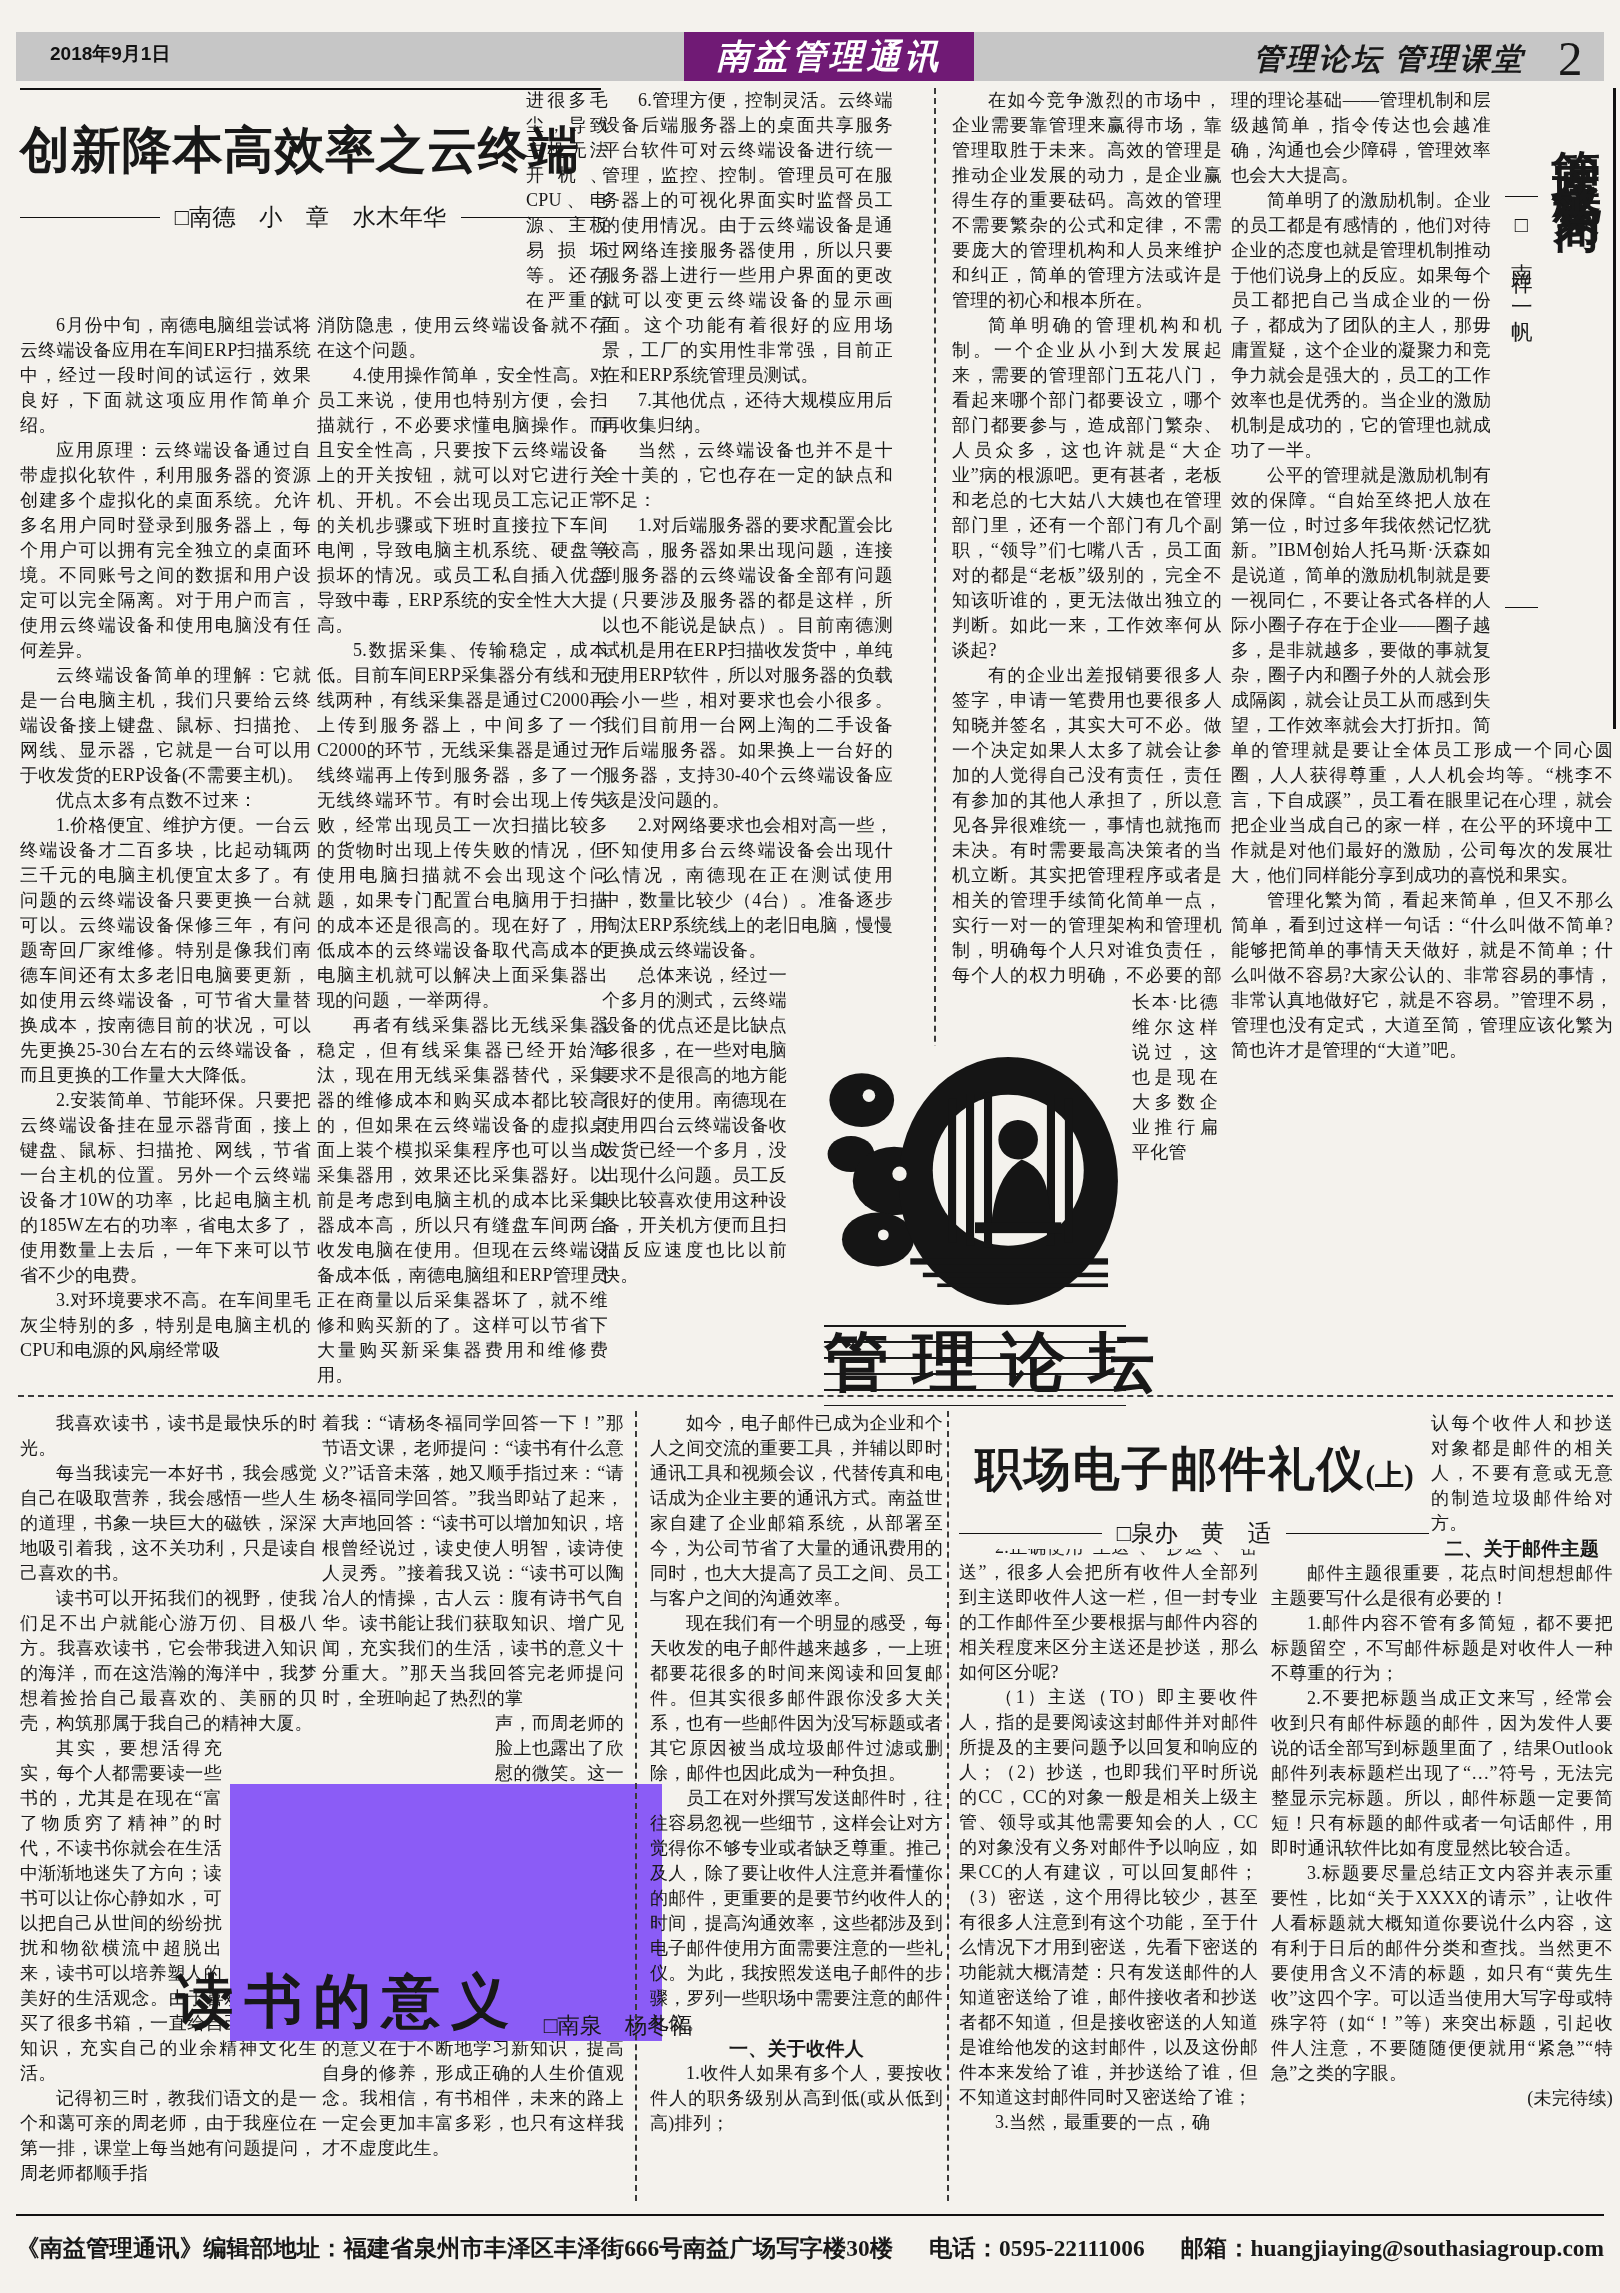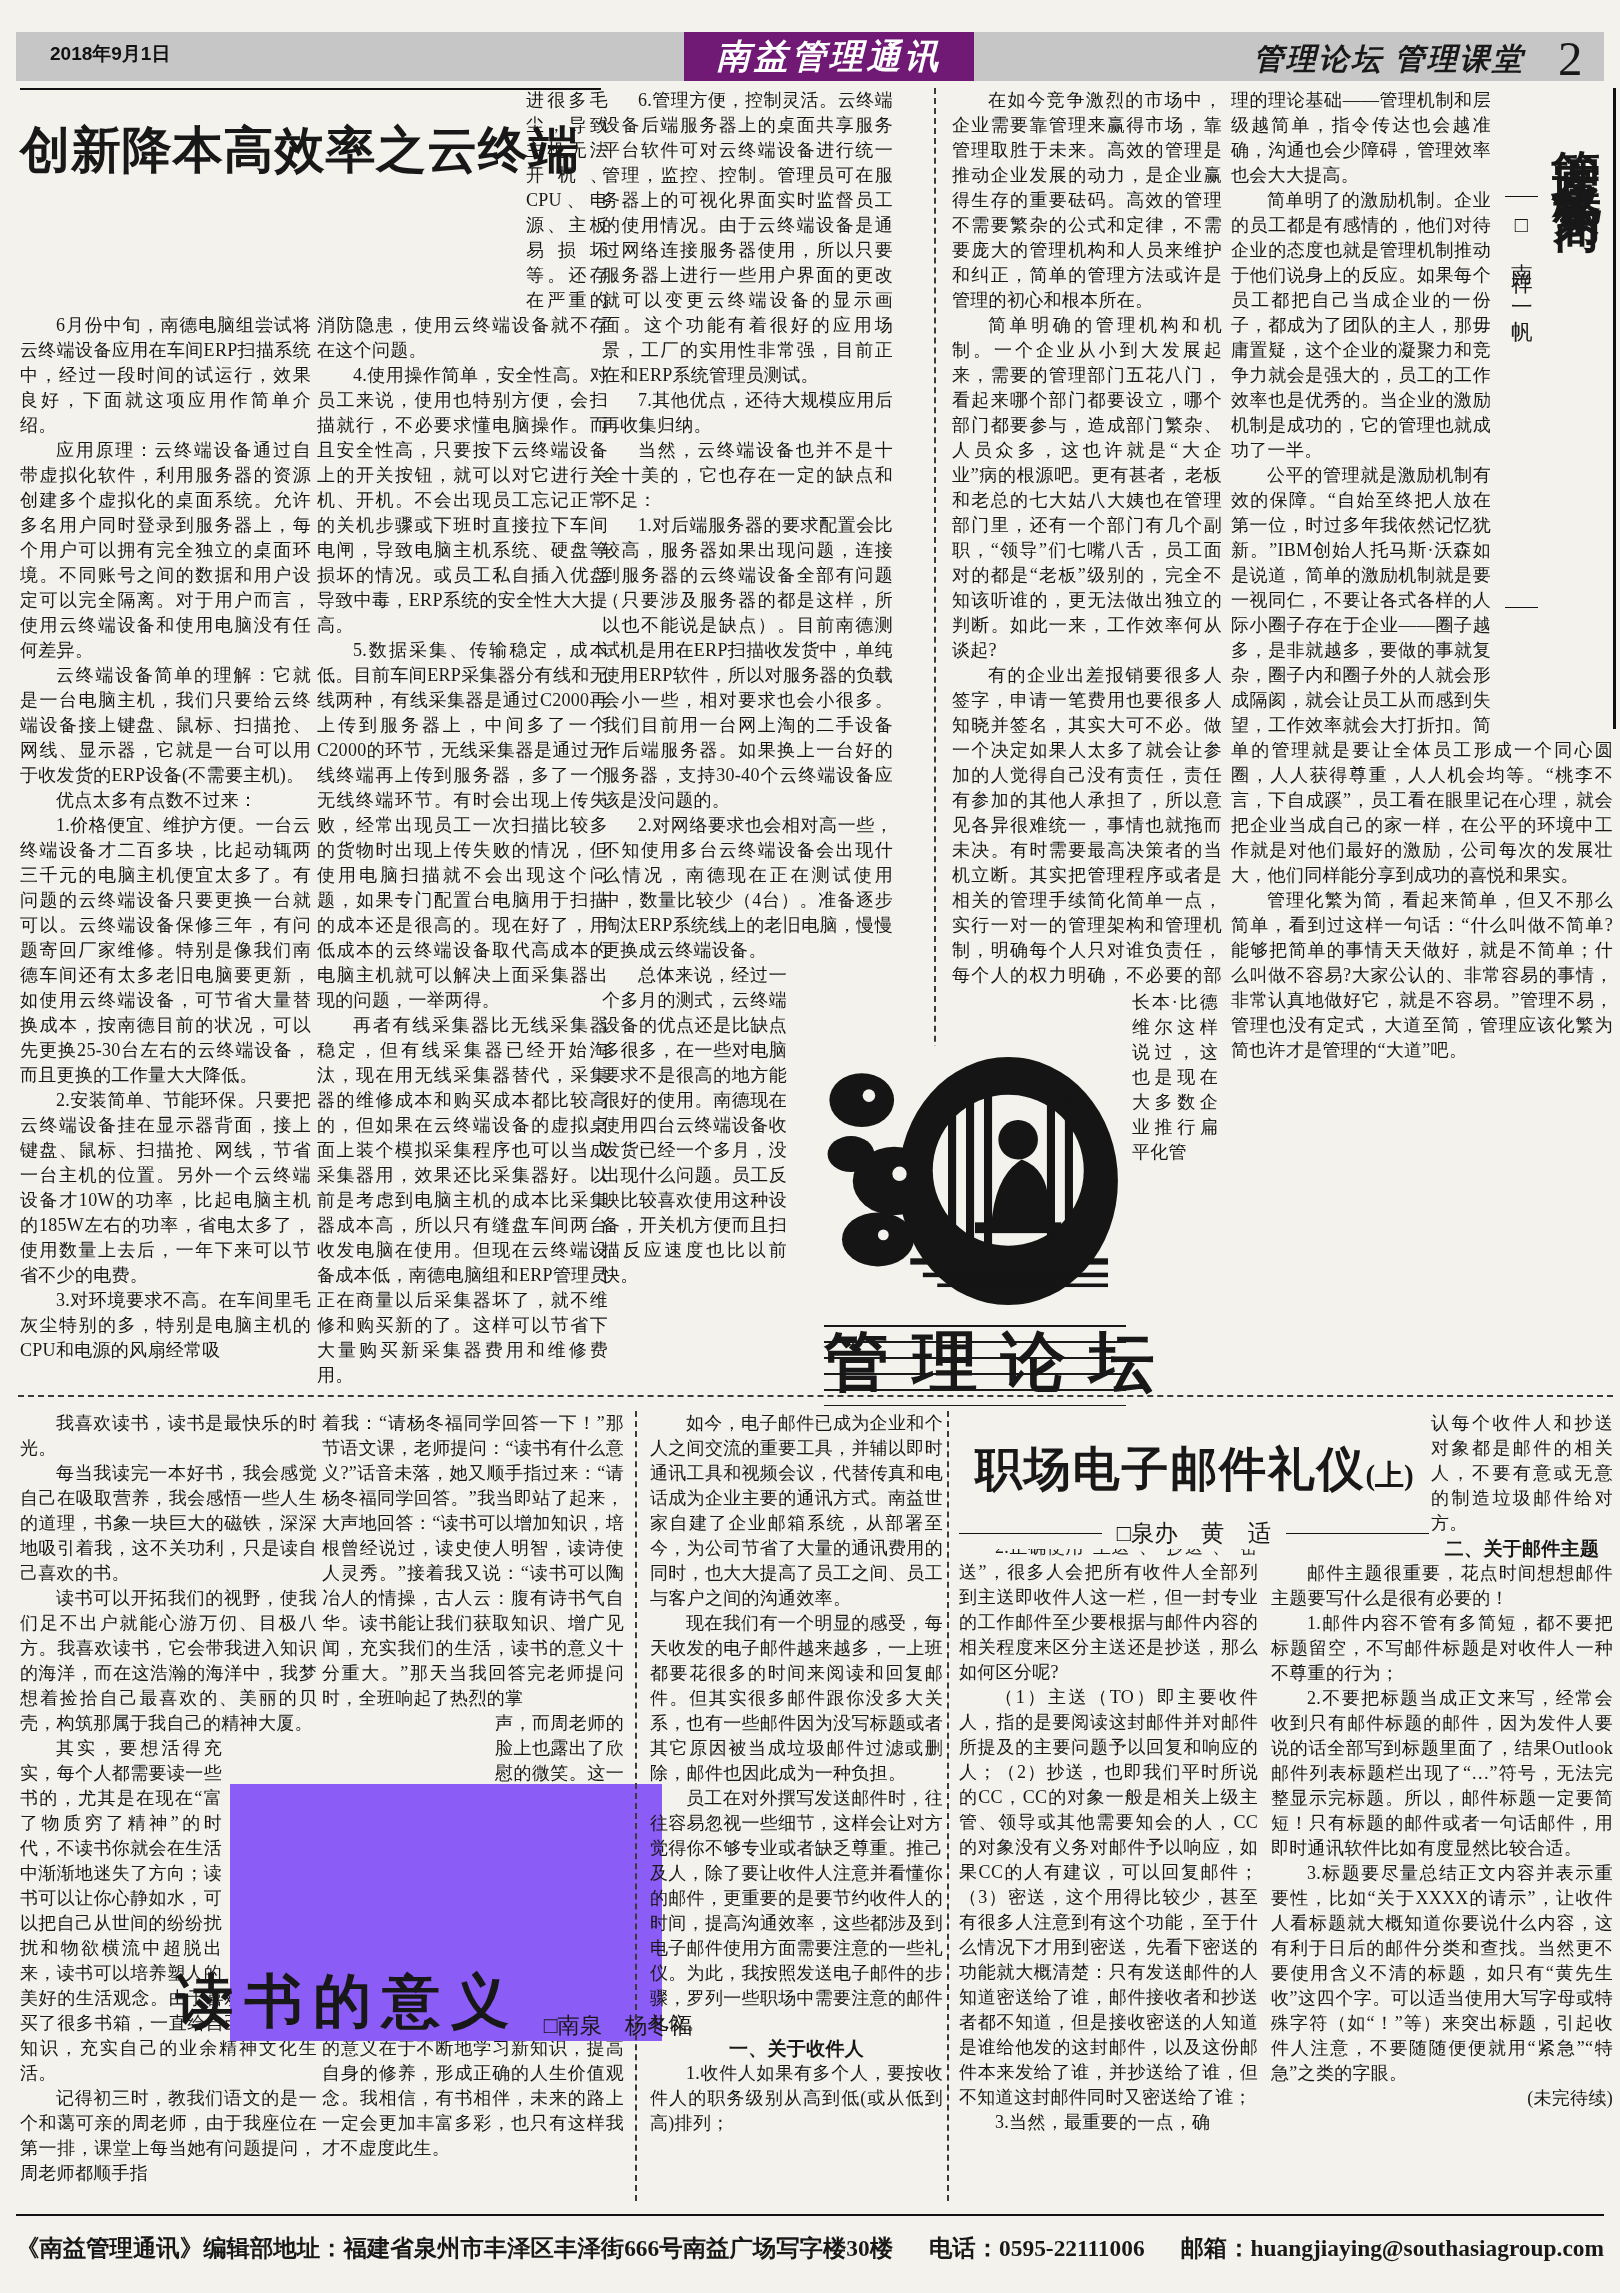--- a/index.html
+++ b/index.html
@@ -67,20 +67,25 @@
 
   <div class="hdrbar">
     <span class="hdr-date">2018年9月1日</span>
     <div class="masthead">南益管理通讯</div>
     <span class="hdr-right">管理论坛  管理课堂</span>
     <span class="hdr-page">2</span>
   </div>
 
   <div class="a1-head">
     <h1 class="a1-title">创新降本高效率之云终端</h1>
+    <div class="byrow">
+      <span class="rule"></span>
+      <span class="by">□南德　小　章　水木年华</span>
+      <span class="rule"></span>
+    </div>
   </div>
 
   <div class="col" style="left:20px;top:313px;width:291px;height:1078px;">
     <p class="para">6月份中旬，南德电脑组尝试将云终端设备应用在车间ERP扫描系统中，经过一段时间的试运行，效果良好，下面就这项应用作简单介绍。</p>
     <p class="para">应用原理：云终端设备通过自带虚拟化软件，利用服务器的资源创建多个虚拟化的桌面系统。允许多名用户同时登录到服务器上，每个用户可以拥有完全独立的桌面环境。不同账号之间的数据和用户设定可以完全隔离。对于用户而言，使用云终端设备和使用电脑没有任何差异。</p>
     <p class="para">云终端设备简单的理解：它就是一台电脑主机，我们只要给云终端设备接上键盘、鼠标、扫描抢、网线、显示器，它就是一台可以用于收发货的ERP设备(不需要主机)。</p>
     <p class="para">优点太多有点数不过来：</p>
     <p class="para">1.价格便宜、维护方便。一台云终端设备才二百多块，比起动辄两三千元的电脑主机便宜太多了。有问题的云终端设备只要更换一台就可以。云终端设备保修三年，有问题寄回厂家维修。特别是像我们南德车间还有太多老旧电脑要更新，如使用云终端设备，可节省大量替换成本，按南德目前的状况，可以先更换25-30台左右的云终端设备，而且更换的工作量大大降低。</p>
     <p class="para">2.安装简单、节能环保。只要把云终端设备挂在显示器背面，接上键盘、鼠标、扫描抢、网线，节省一台主机的位置。另外一个云终端设备才10W的功率，比起电脑主机的185W左右的功率，省电太多了，使用数量上去后，一年下来可以节省不少的电费。</p>
     <p class="para">3.对环境要求不高。在车间里毛灰尘特别的多，特别是电脑主机的CPU和电源的风扇经常吸</p>

